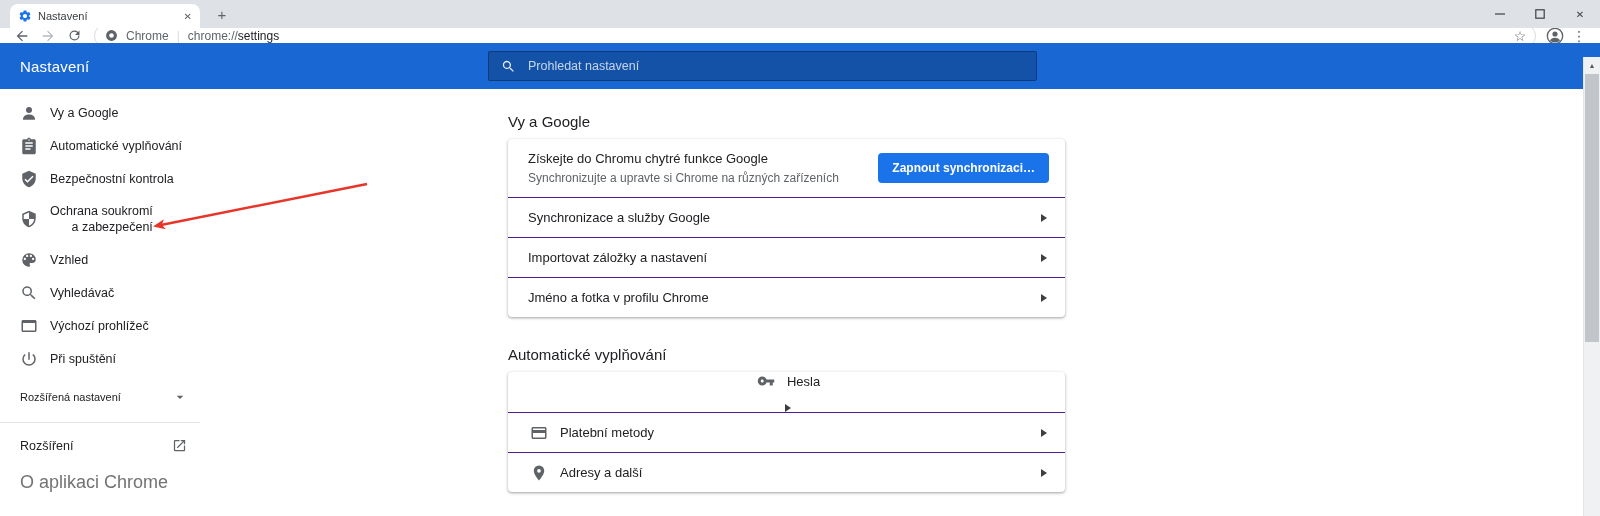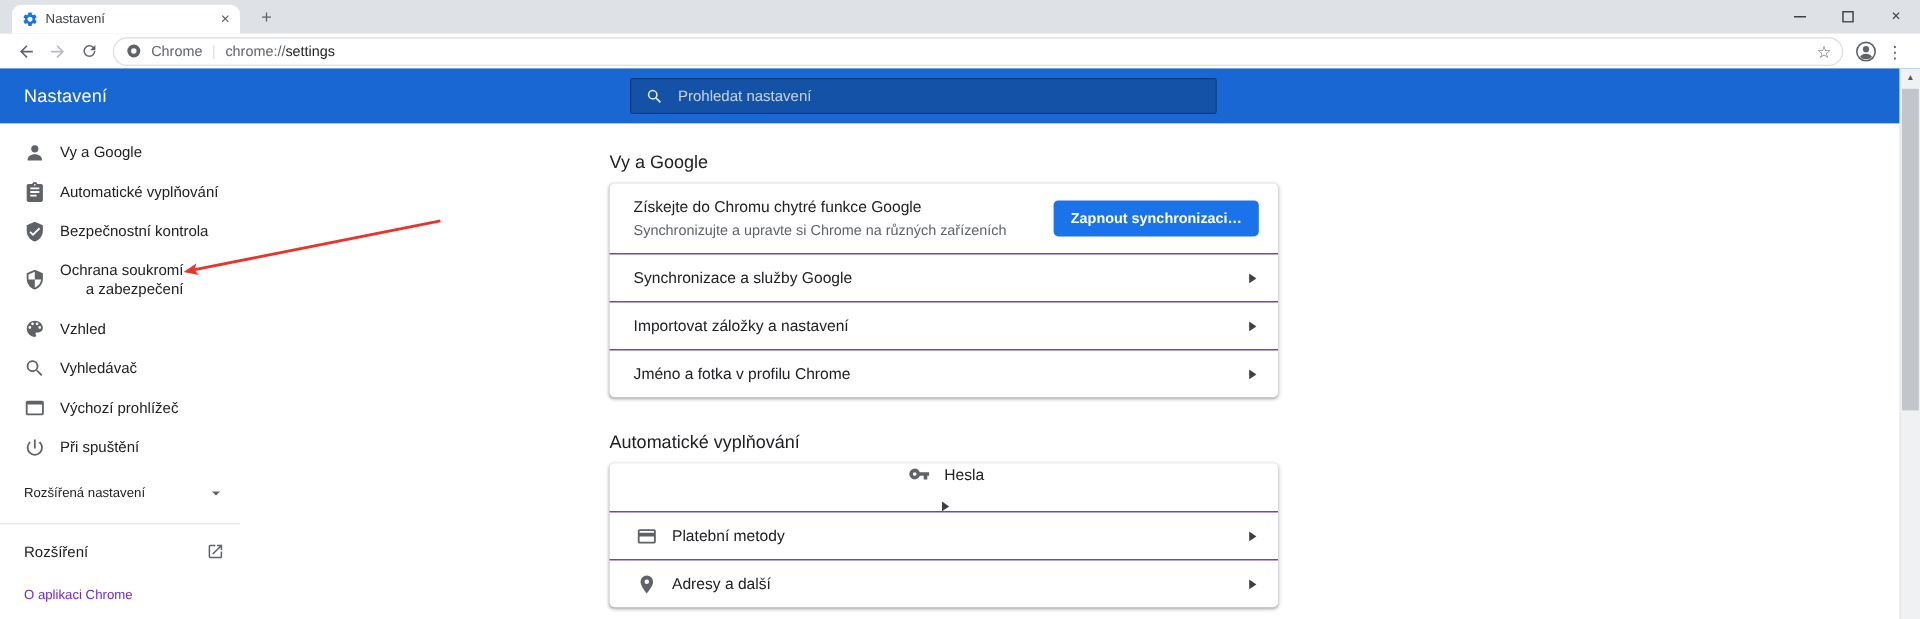--- a/index.html
+++ b/index.html
@@ -26,21 +26,21 @@
   }
   .win-controls { position:absolute; right:0; top:0; height:28px; display:flex; }
   .win-btn {
     width:40px; height:28px; display:flex; align-items:center; justify-content:center;
     font-size:10px; color:#3c4043;
   }
   .win-btn svg { display:block; }
 
   
   .toolbar {
-    height:29px; background:#fff; display:flex; align-items:center;
+    height:15px; background:#fff; display:flex; align-items:center;
     padding:0 10px; gap:2px;
   }
   .tb-btn {
     width:24px; height:24px; border-radius:50%;
     display:flex; align-items:center; justify-content:center; color:#5f6368; flex:0 0 auto;
   }
   .tb-btn.disabled { color:#b6bac0; }
   .omnibox {
     flex:1; height:24px; margin:0 6px; background:#fff;
     border:1px solid #dadce0; border-radius:13px;
@@ -56,21 +56,21 @@
   .avatar-btn { width:22px; display:flex; justify-content:center; }
   .menu-btn { font-size:14px; color:#5f6368; width:22px; text-align:center; letter-spacing:0; }
 
   
   .settings-header { position:relative; height:46px; background:#1967d2; }
   .settings-title {
     position:absolute; left:20px; top:0; height:46px; display:flex; align-items:center;
     color:#fff; font-size:15px; letter-spacing:.2px;
   }
   .search-wrap {
-    position:absolute; left:525px; top:8px; width:489px; height:30px;
+    position:absolute; left:488px; top:8px; width:549px; height:30px;
     background:rgba(0,0,0,.20); border:1px solid rgba(0,0,0,.28); border-radius:2px;
     display:flex; align-items:center; padding:0 12px; gap:10px;
   }
   .search-icon { width:15px; height:15px; color:#fff; opacity:.9; display:flex; flex:0 0 auto; }
   .search-input {
     flex:1; background:transparent; border:none; outline:none;
     color:#fff; font-size:12.5px; font-family:"Liberation Sans", sans-serif;
   }
   .search-input::placeholder { color:rgba(255,255,255,.75); }
 
@@ -93,21 +93,21 @@
   .advanced-label { font-size:11px; color:#202124; }
   .drop-icon { width:16px; height:16px; color:#5f6368; display:flex; }
   .side-divider { border-top:1px solid #e3e5e8; margin:5px 0 5px 0; width:200px; }
   .ext-row {
     height:36px; display:flex; align-items:center; justify-content:space-between;
     padding:0 12px 0 20px; cursor:pointer;
   }
   .ext-label { font-size:12.5px; color:#202124; }
   .openin-icon { width:16px; height:16px; color:#5f6368; display:flex; }
   .about-row { height:36px; display:flex; align-items:center; padding-left:20px; cursor:pointer; }
-  .about-label { font-size:11px; color:#6d28d9;text-align:right; }
+  .about-label { font-size:18px; color:#737373;text-align:right; }
 
   
   .main-col { margin-left:308px; width:557px; }
   .section-heading { margin-top:24px; font-size:15px; color:#202124; font-weight:400; }
   .section-heading.second { margin-top:29px; }
   .card {
     margin-top:9px; background:#fff; border-radius:4px;
     box-shadow:0 1px 2px 0 rgba(60,64,67,.30), 0 1px 3px 1px rgba(60,64,67,.15);
   }
   .promo-row { display:flex; align-items:center; padding:12px 16px 12px 20px; min-height:56px; }

